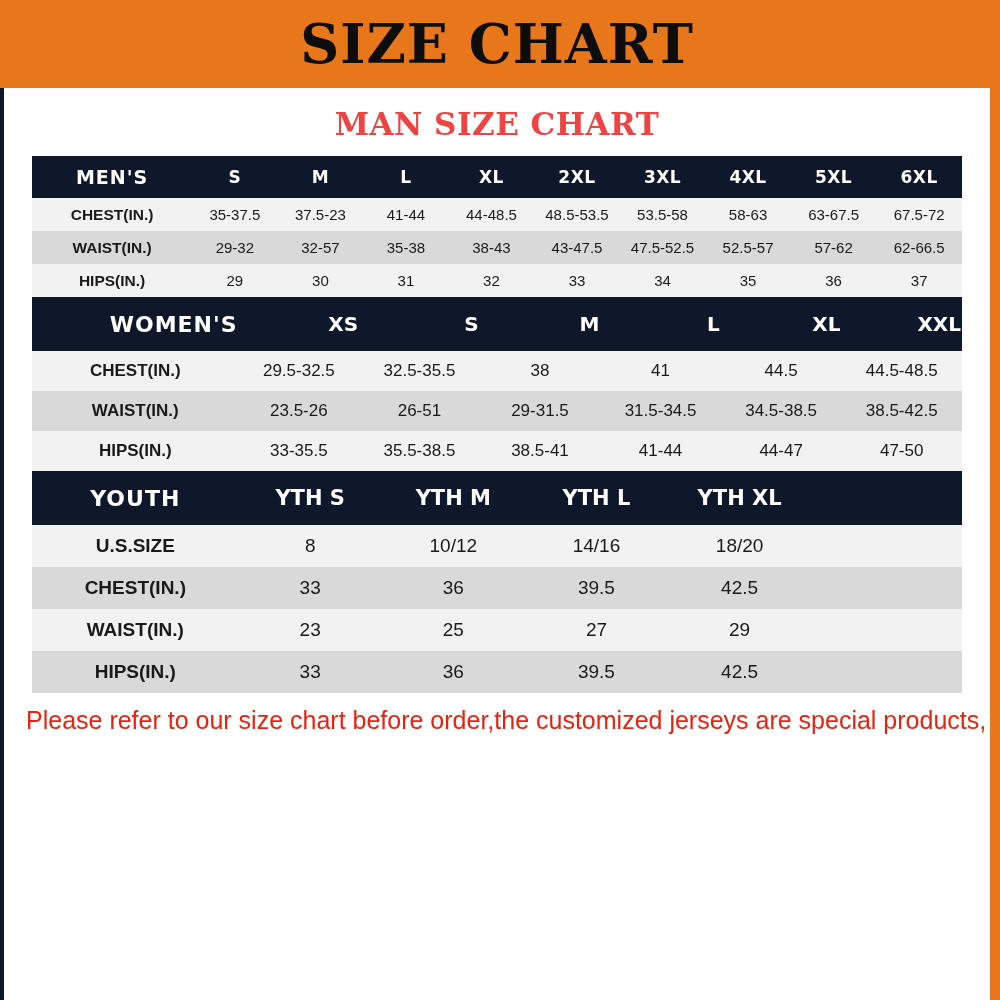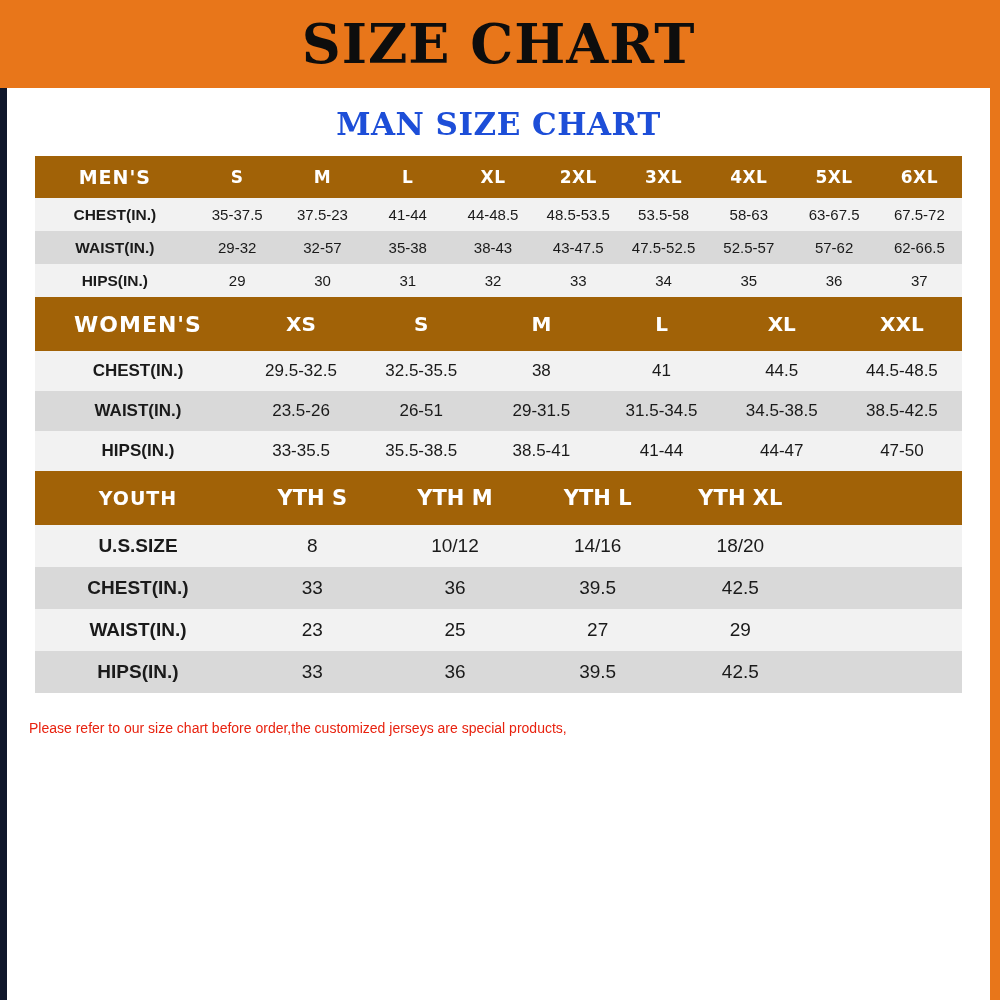--- a/index.html
+++ b/index.html
@@ -12,21 +12,21 @@
     height: 1000px;
     font-family: "Liberation Sans", sans-serif;
     color: #111111;
     overflow: hidden;
   }
   .page {
     width: 1000px;
     height: 1000px;
     position: relative;
     box-sizing: border-box;
-    border-left: 7px solid #0f172a;
+    border-left: 4px solid #0f172a;
     border-right: 10px solid #e8761a;
     background: #ffffff;
   }
   .banner {
     background: #e8761a;
     height: 88px;
     display: flex;
     align-items: center;
     justify-content: center;
     margin: 0 -10px;
@@ -41,34 +41,34 @@
     line-height: 1;
   }
   .section {
     padding: 0 28px;
   }
   .section-title {
     text-align: center;
     font-family: "DejaVu Serif", serif;
     font-weight: bold;
     font-size: 31px;
-    color: #1d4ed8;
+    color: #ef4444;
     letter-spacing: 0.5px;
   }
   .man-title { margin: 18px 0 14px 0; }
   .women-title { margin: 26px 0 14px 0; }
   .youth-title { margin: 30px 0 16px 0; }
 
   table {
     width: 100%;
     border-collapse: collapse;
     table-layout: fixed;
   }
   thead th {
-    background: #a16207;
+    background: #0f172a;
     color: #ffffff;
     font-weight: bold;
     text-align: center;
     font-family: "DejaVu Sans", sans-serif;
   }
   tbody td {
     text-align: center;
     color: #1a1a1a;
   }
   tbody tr:nth-child(odd) td { background: #f2f2f2; }
@@ -92,50 +92,51 @@
   #men-table tbody td {
     height: 31px;
     font-size: 15px;
   }
   #men-table tbody td.rowhead { font-size: 15.5px; }
 
   
   #women-table thead th {
     height: 52px;
     font-size: 20px;
+    text-align: right;
   }
   #women-table thead th.corner {
     font-size: 22px;
     letter-spacing: 1px;
   }
   #women-table tbody td {
     height: 38px;
     font-size: 17px;
   }
 
   
   #youth-table thead th {
     height: 52px;
     font-size: 21px;
   }
   #youth-table thead th.corner {
-    font-size: 19px;
+    font-size: 22px;
     letter-spacing: 1px;
     margin-top: 28px;
   }
   #youth-table tbody td {
     height: 40px;
     font-size: 19px;
   }
 
   .footer-note {
-    margin-top: 26px;
+    margin-top: 10px;
     padding: 0 22px;
     color: #e8220f;
-    font-size: 14px;
+    font-size: 25px;
     line-height: 1.42;
     text-align: left;
     font-family: "Liberation Sans", sans-serif;
   }
   .footer-note div { white-space: nowrap; }
 </style>
 </head>
 <body>
 
 <div class="page">

